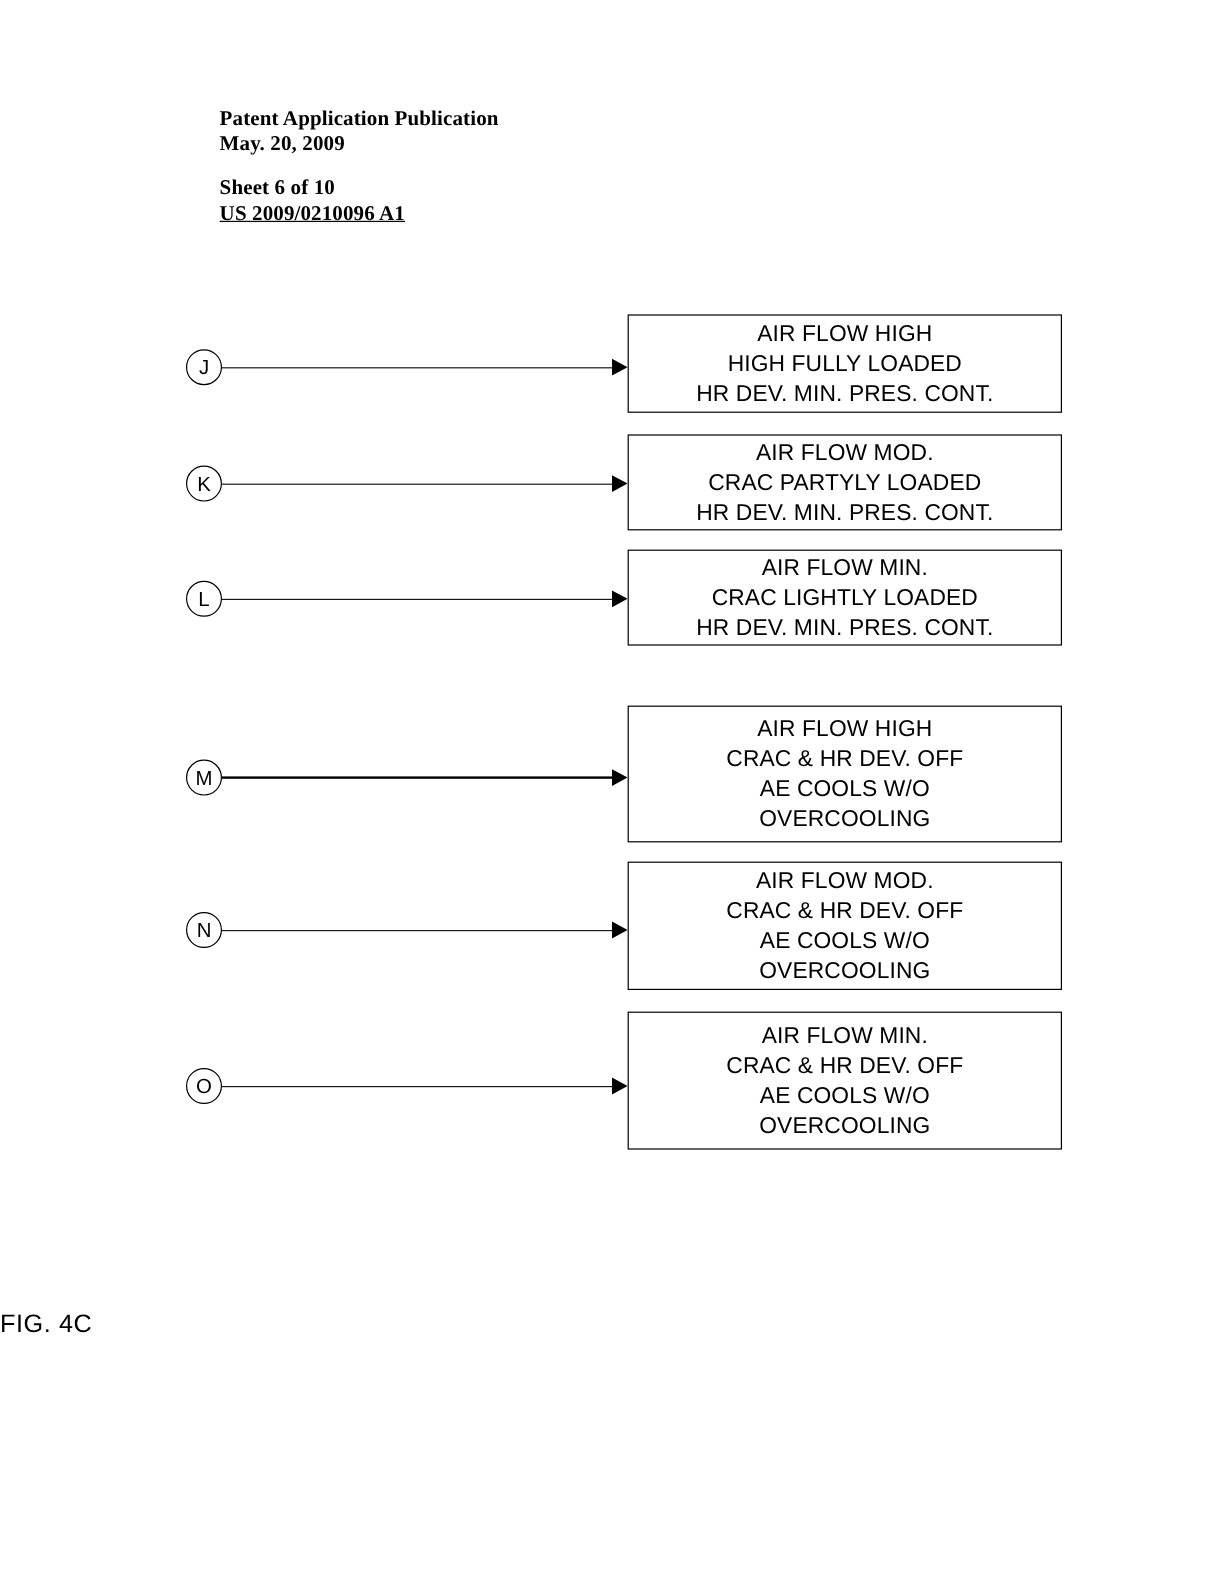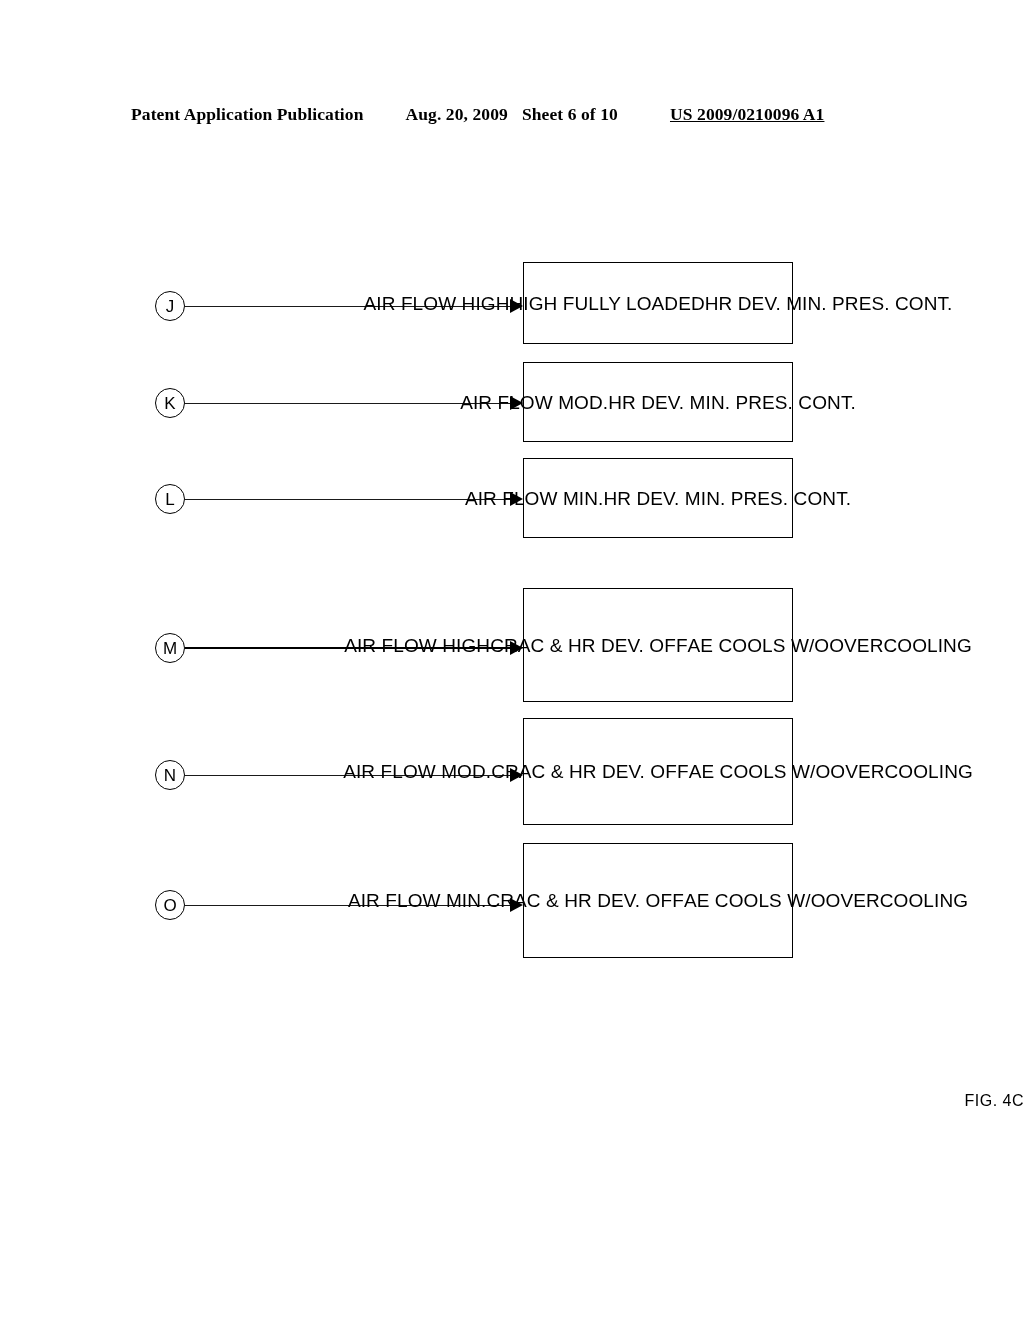--- a/index.html
+++ b/index.html
@@ -24,20 +24,21 @@
     top: 88px;
     width: 762px;
     height: 26px;
     display: flex;
     align-items: baseline;
     font-family: "Liberation Serif", serif;
     font-weight: bold;
     font-size: 17.5px;
     letter-spacing: 0.1px;
     white-space: nowrap;
+    flex-direction: column;
   }
   .hdr-pub      { }
   .hdr-date     { margin-left: 42px; }
   .hdr-sheet    { margin-left: 14px; margin-top: 16px; }
   .hdr-patentno { margin-left: 52px; text-decoration: underline; }
 
   
   .figure {
     position: absolute;
     left: 0;
@@ -86,55 +87,55 @@
     border-top: 7px solid transparent;
     border-bottom: 7px solid transparent;
     border-left: 13px solid #000;
     z-index: 2;
   }
 
   
   .state-box {
     position: absolute;
     left: 523px;
-    width: 270px;
+    width: 362px;
     box-sizing: border-box;
     border: 1.8px solid #000;
     background: #ffffff;
     display: flex;
-    flex-direction: row;
+    flex-direction: column;
     align-items: center;
     justify-content: center;
     font-family: "Liberation Sans", sans-serif;
     font-size: 19px;
     line-height: 25px;
     letter-spacing: 0.1px;
     white-space: nowrap;
     z-index: 2;
   }
   .state-box .line { display: block; }
 
   
   .fig-caption {
     position: absolute;
     left: 0;
     top: 1092px;
     width: 1024px;
-    text-align: right;
-    font-family: "Liberation Sans", sans-serif;
-    font-size: 16px;
+    text-align: left;
+    font-family: "Liberation Sans", sans-serif;
+    font-size: 21px;
     letter-spacing: 0.5px;
   }
 </style>
 </head>
 <body>
 
 <div class="page-header">
   <span class="hdr-pub">Patent Application Publication</span>
-  <span class="hdr-date">Aug. 20, 2009</span>
+  <span class="hdr-date">May. 20, 2009</span>
   <span class="hdr-sheet">Sheet 6 of 10</span>
   <span class="hdr-patentno">US 2009/0210096 A1</span>
 </div>
 
 <div class="figure">
 
   <div class="node-row">
     <div class="tag-circle" style="left:155px; top:291px;">
       <span>J</span>
     </div>
@@ -148,32 +149,34 @@
   </div>
 
   <div class="node-row">
     <div class="tag-circle" style="left:155px; top:388px;">
       <span>K</span>
     </div>
     <div class="connector" style="left:185px; top:402.5px; width:327px;"></div>
     <div class="arrowhead" style="left:510px; top:396px;"></div>
     <div class="state-box" style="top:362px; height:80px;">
       <span class="line">AIR FLOW MOD.</span>
+      <span class="line">CRAC PARTYLY LOADED</span>
       <span class="line">HR DEV. MIN. PRES. CONT.</span>
     </div>
   </div>
 
   <div class="node-row">
     <div class="tag-circle" style="left:155px; top:484px;">
       <span>L</span>
     </div>
     <div class="connector" style="left:185px; top:498.5px; width:327px;"></div>
     <div class="arrowhead" style="left:510px; top:492px;"></div>
     <div class="state-box" style="top:458px; height:80px;">
       <span class="line">AIR FLOW MIN.</span>
+      <span class="line">CRAC LIGHTLY LOADED</span>
       <span class="line">HR DEV. MIN. PRES. CONT.</span>
     </div>
   </div>
 
   <div class="node-row">
     <div class="tag-circle" style="left:155px; top:633px;">
       <span>M</span>
     </div>
     <div class="connector bold" style="left:185px; top:647px; width:327px;"></div>
     <div class="arrowhead" style="left:510px; top:641px;"></div>

